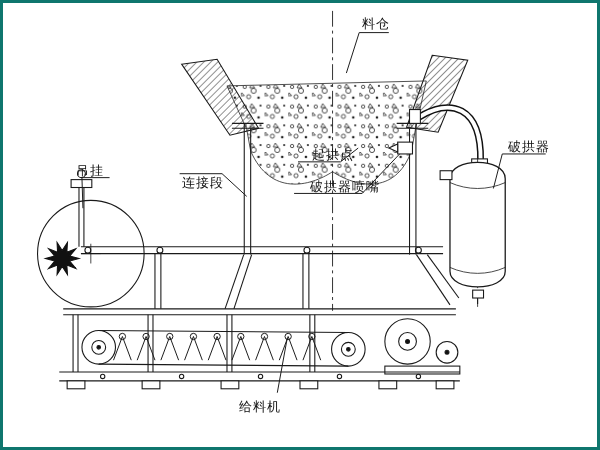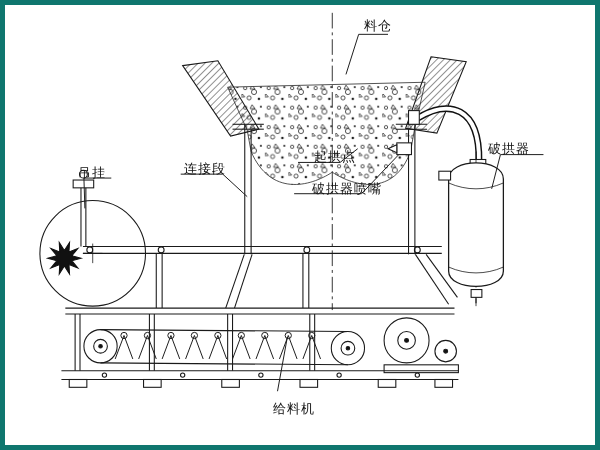--- a/index.html
+++ b/index.html
@@ -1,18 +1,18 @@
 <!DOCTYPE html>
 <html><head>
 <meta charset="utf-8">
 <style>
   html,body{margin:0;padding:0;background:#e8e8e8;}
   .stage{
     position:relative;width:600px;height:450px;box-sizing:border-box;
-    background:#ffffff;border:5px solid #0f766e;overflow:hidden;
+    background:#ffffff;border:3px solid #0f766e;overflow:hidden;
     font-family:"Liberation Sans", sans-serif;
   }
   .stage svg{position:absolute;left:0;top:0;width:100%;height:100%;}
   .lbl{
     position:absolute;font-size:13px;line-height:14px;color:#111;
     letter-spacing:1px;white-space:nowrap;user-select:none;
   }
 </style>
 </head>
 <body>
@@ -210,18 +210,18 @@
       <polyline points="107,177 79,177 80,208"></polyline>
       <polyline points="178,173 221,173 246,196"></polyline>
       <polyline points="298,161 341,161 359,147"></polyline>
       <polyline points="294,193 363,193 401,153"></polyline>
       <polyline points="277,395 287,340"></polyline>
     </g>
   </svg>
 
   <span class="lbl" style="left:359px;top:14px">料仓</span>
   <span class="lbl" style="left:73px;top:161px">吊挂</span>
-  <span class="lbl" style="left:179px;top:157px">连接段</span>
+  <span class="lbl" style="left:179px;top:173px">连接段</span>
   <span class="lbl" style="left:309px;top:145px">起拱点</span>
   <span class="lbl" style="left:307px;top:177px">破拱器喷嘴</span>
-  <span class="lbl" style="left:483px;top:137px">破拱器</span>
-  <span class="lbl" style="left:268px;top:397px">给料机</span>
+  <span class="lbl" style="left:505px;top:137px">破拱器</span>
+  <span class="lbl" style="left:236px;top:397px">给料机</span>
 </div>
 
 </body></html>

